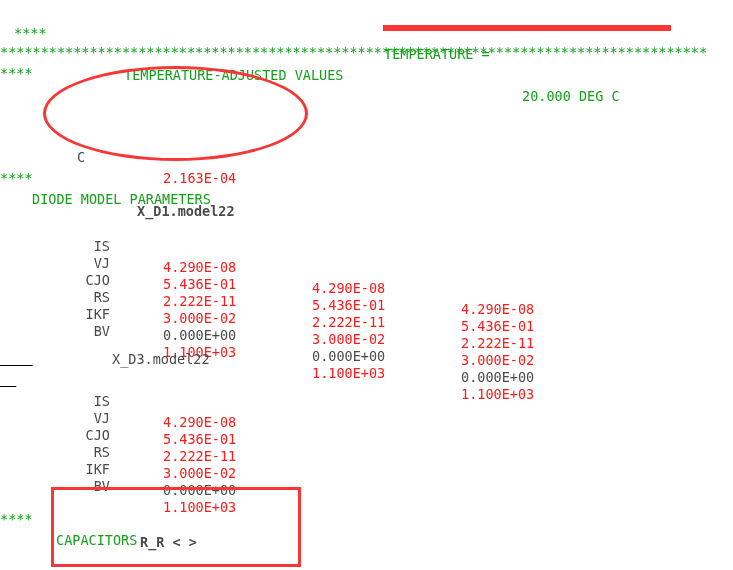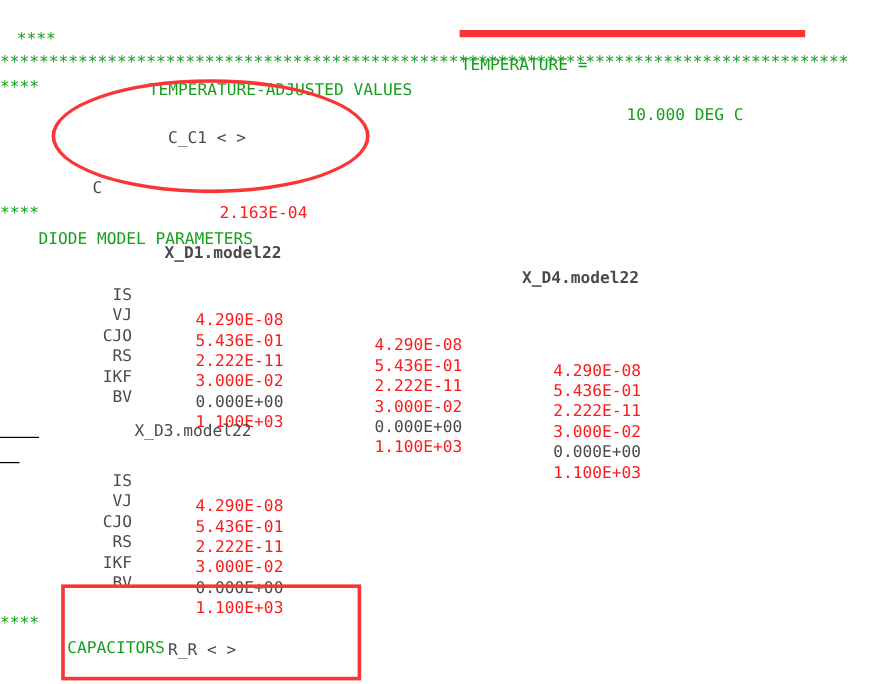--- a/index.html
+++ b/index.html
@@ -76,52 +76,48 @@
 </head>
 <body>
 
 <div id="output-canvas">
 
   
   <div class="row" style="top:2px;">
     <span class="seg green" style="left:14px;">****</span>
     <span class="seg green" style="left:384px;">TEMPERATURE =</span>
     <span class="seg green" style="left:124px;">TEMPERATURE-ADJUSTED VALUES</span>
-    <span class="seg green" style="left:522px;">10.000 DEG C</span>
+    <span class="seg green" style="left:522px;">20.000 DEG C</span>
   </div>
 
   
   <div class="row" style="top:21px;">
     <span class="seg green stars-line" style="left:0px;">***************************************************************************************</span>
   </div>
 
   
   <div class="row" style="top:42px;">
     <span class="seg green" style="left:0px;">****</span>
   </div>
 
-  <div class="row" style="top:84px;">
-    <span class="seg gray" style="left:140px;">C_C1 &lt; &gt;</span>
-  </div>
 
   <div class="row" style="top:126px;">
     <span class="seg gray" style="left:77px;">C</span>
-    <span class="seg red" style="left:163px;margin-left:20px;">2.163E-04</span>
+    <span class="seg red" style="left:163px;">2.163E-04</span>
   </div>
 
   
   <div class="row" style="top:147px;">
     <span class="seg green" style="left:0px;">****</span>
     <span class="seg green" style="left:32px;">DIODE MODEL PARAMETERS</span>
   </div>
 
   
   <div class="row" style="top:180px;font-weight:bold;">
     <span class="seg gray" style="left:137px;">X_D1.model22</span>
-    <span class="seg gray" style="left:435px;">X_D4.model22</span>
   </div>
 
   
   <div class="row" style="top:215px;">
     <span class="seg gray" style="left:72px; width:38px; text-align:right;">IS</span>
     <span class="seg red" style="left:163px;">4.290E-08</span>
     <span class="seg red" style="left:312px;">4.290E-08</span>
     <span class="seg red" style="left:461px;">4.290E-08</span>
   </div>
 
@@ -196,21 +192,21 @@
     <span class="seg red" style="left:163px;">1.100E+03</span>
   </div>
 
   
   <div class="row" style="top:488px;">
     <span class="seg green" style="left:0px;">****</span>
     <span class="seg green" style="left:56px;">CAPACITORS</span>
   </div>
 
   <div class="row" style="top:511px;">
-    <span class="seg gray" style="left:140px;">R_R &lt; &gt;</span>
+    <span class="seg gray" style="left:140px;font-weight:bold;">R_R &lt; &gt;</span>
   </div>
 
   <div class="row" style="top:548px;">
     <span class="seg gray" style="left:77px;">R</span>
     
   </div>
 
 </div>
 
 <div id="annotations">

